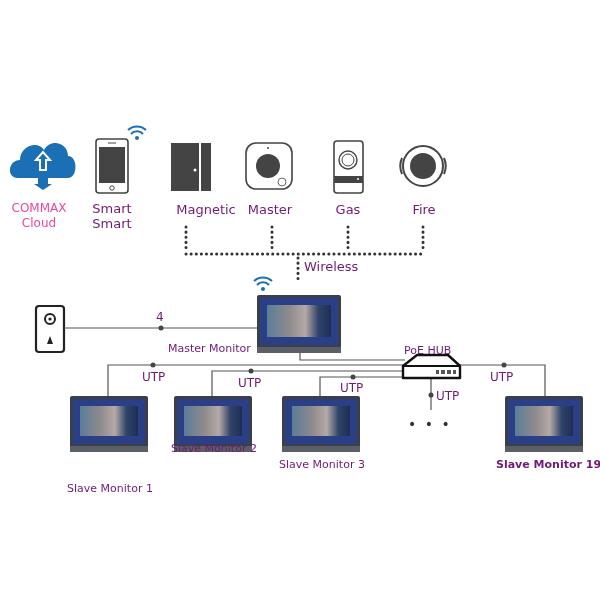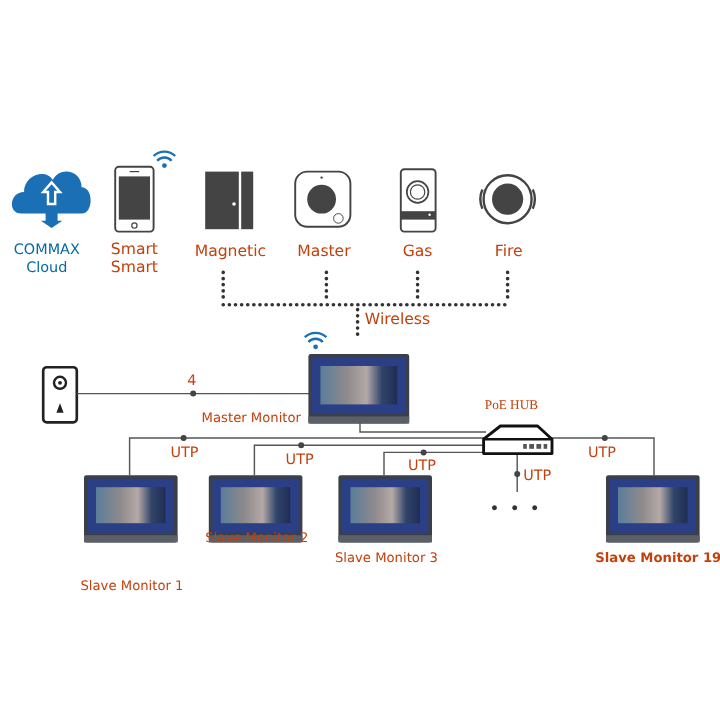--- a/index.html
+++ b/index.html
@@ -1,19 +1,19 @@
 <!DOCTYPE html>
 <html><head>
 <meta charset="utf-8">
 <style>
   html, body { margin:0; padding:0; background:#ffffff; }
   body { width:600px; height:600px; position:relative; overflow:hidden;
          font-family:"DejaVu Sans", sans-serif; color:#333; }
-  .lbl { position:absolute; font-size:12px; color:#c2410c; text-align:center; white-space:nowrap; }
-  .blue { color:#0369a1; }
+  .lbl { position:absolute; font-size:12px; color:#701a75; text-align:center; white-space:nowrap; }
+  .blue { color:#ec4899; }
   .monitor { position:absolute; }
   svg { position:absolute; left:0; top:0; }
 </style>
 </head>
 <body>
 
 <svg width="600" height="600">
   <defs>
     <g id="wifi">
       <path d="M-9,-2 A13,13 0 0 1 9,-2" fill="none" stroke="#1a6fb5" stroke-width="2"></path>
@@ -117,37 +117,37 @@
 </svg>
 
 <div class="lbl blue" style="left:8px;top:201px;width:62px;line-height:15px;">
   <div>COMMAX</div>
   <div>Cloud</div>
 </div>
 <div class="lbl" style="left:82px;top:201px;width:60px;line-height:15px;font-size:13px;">
   <div>Smart</div>
   <div>Smart</div>
 </div>
-<div class="lbl" style="left:152px;top:202px;width:80px;font-size:13px;">Magnetic</div>
+<div class="lbl" style="left:166px;top:202px;width:80px;font-size:13px;">Magnetic</div>
 <div class="lbl" style="left:232px;top:202px;width:76px;font-size:13px;">Master</div>
 <div class="lbl" style="left:318px;top:202px;width:60px;font-size:13px;">Gas</div>
 <div class="lbl" style="left:394px;top:202px;width:60px;font-size:13px;">Fire</div>
 
 <div class="lbl" style="left:304px;top:259px;font-size:13px;">Wireless</div>
 <div class="lbl" style="left:156px;top:310px;">4</div>
 
 <div class="monitor" style="left:257px;top:295px;width:84px;height:58px;">
   <div style="position:absolute;inset:0;background:#3a3f4a;border-radius:2px;"></div>
   <div style="position:absolute;left:3px;top:3px;right:3px;bottom:8px;background:#2b3f86;"></div>
   <div style="position:absolute;left:10px;top:10px;right:10px;bottom:16px;background:linear-gradient(90deg,#5a7d99 0%,#8f8a8c 35%,#b4a9a6 60%,#30446a 80%,#1f2d55 100%);"></div>
   <div style="position:absolute;left:0;right:0;bottom:0;height:6px;background:#5b5f66;"></div>
 </div>
 <div class="lbl" style="left:168px;top:342px;font-size:11px;">Master Monitor</div>
 
-<div class="lbl" style="left:404px;top:332px;font-size:11px;font-family:Liberation Serif, serif;">PoE HUB</div>
+<div class="lbl" style="left:404px;top:344px;font-size:11px;">PoE HUB</div>
 
 <div class="lbl" style="left:142px;top:370px;">UTP</div>
 <div class="lbl" style="left:238px;top:376px;">UTP</div>
 <div class="lbl" style="left:340px;top:381px;">UTP</div>
 <div class="lbl" style="left:436px;top:389px;">UTP</div>
 <div class="lbl" style="left:490px;top:370px;">UTP</div>
 
 <div class="lbl" style="left:408px;top:416px;font-size:14px;letter-spacing:2px;color:#333;">• • •</div>
 
 <div class="monitor" style="left:70px;top:396px;width:78px;height:56px;">

